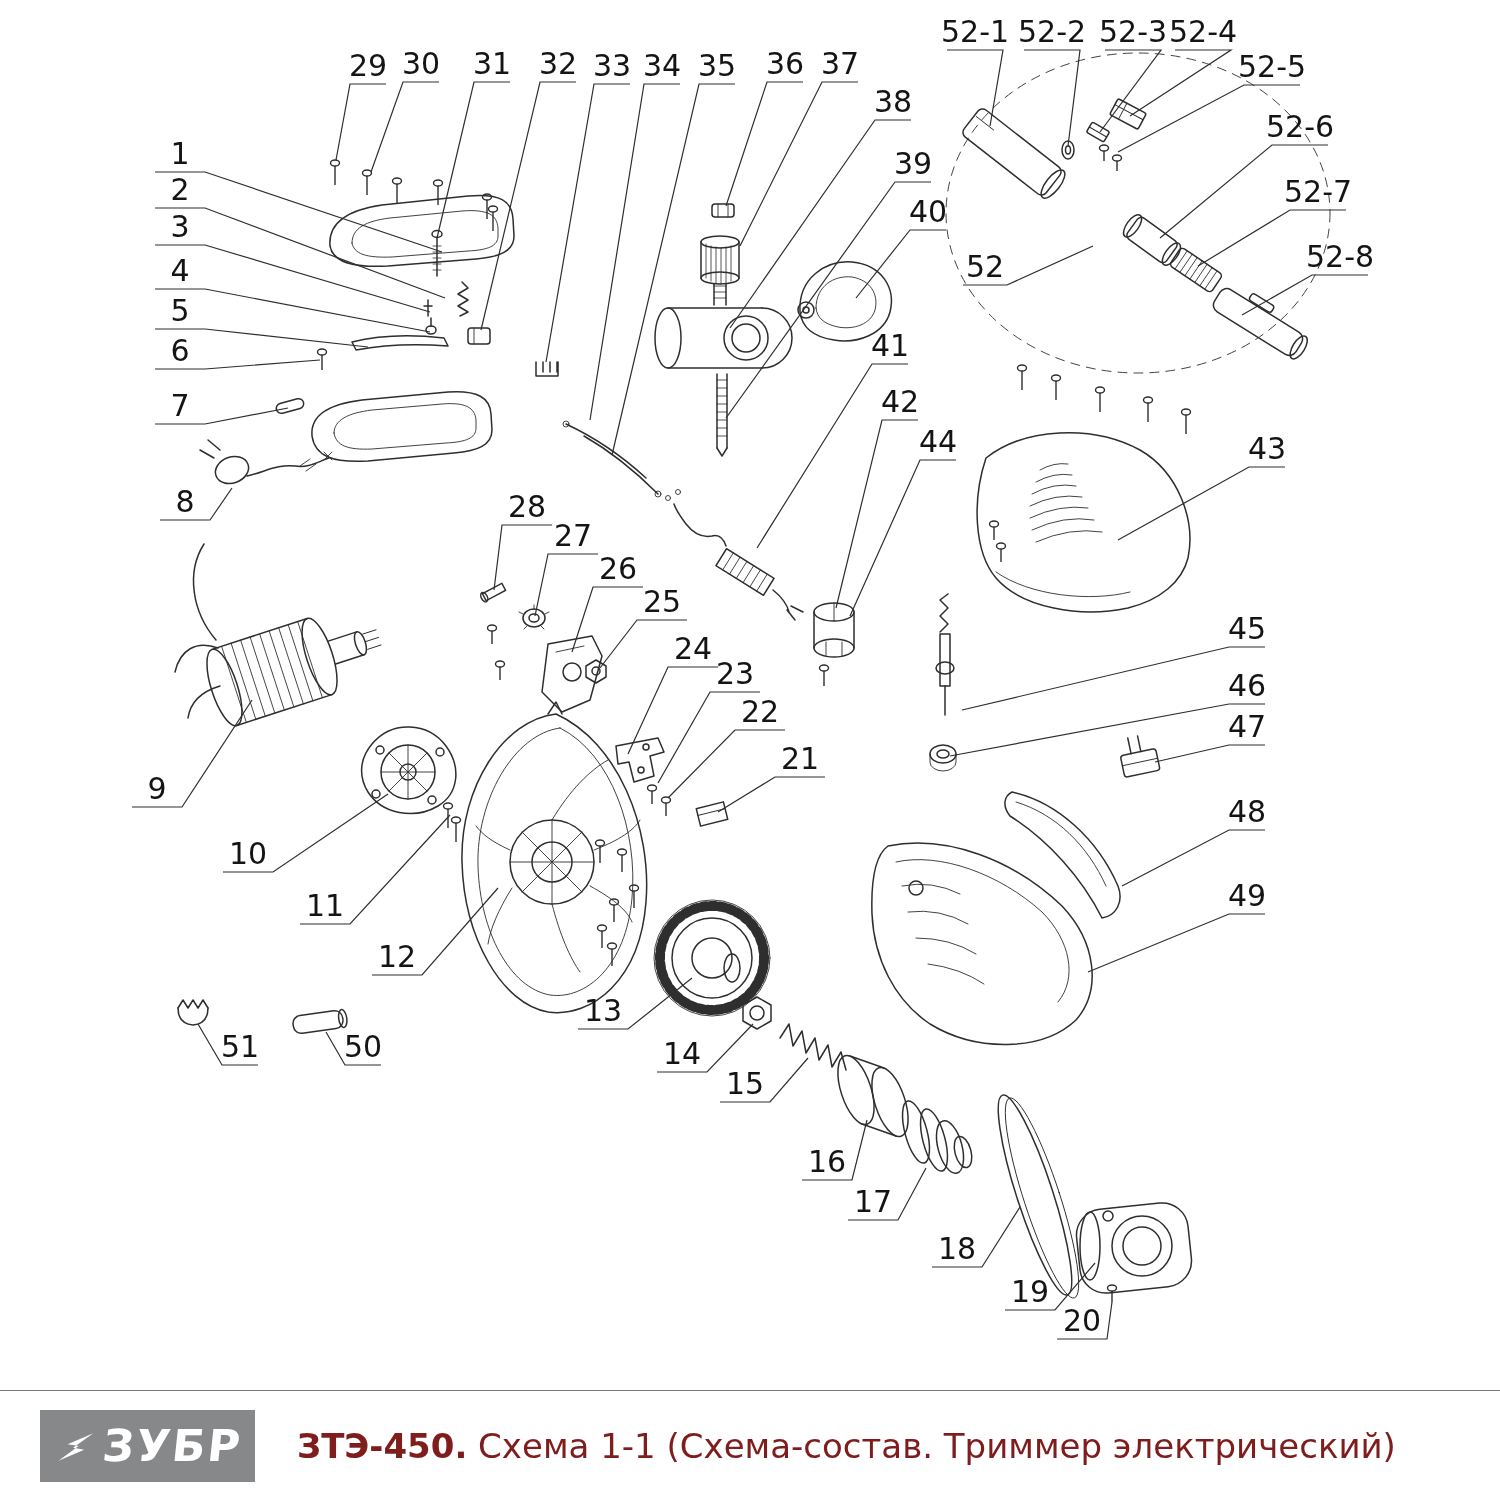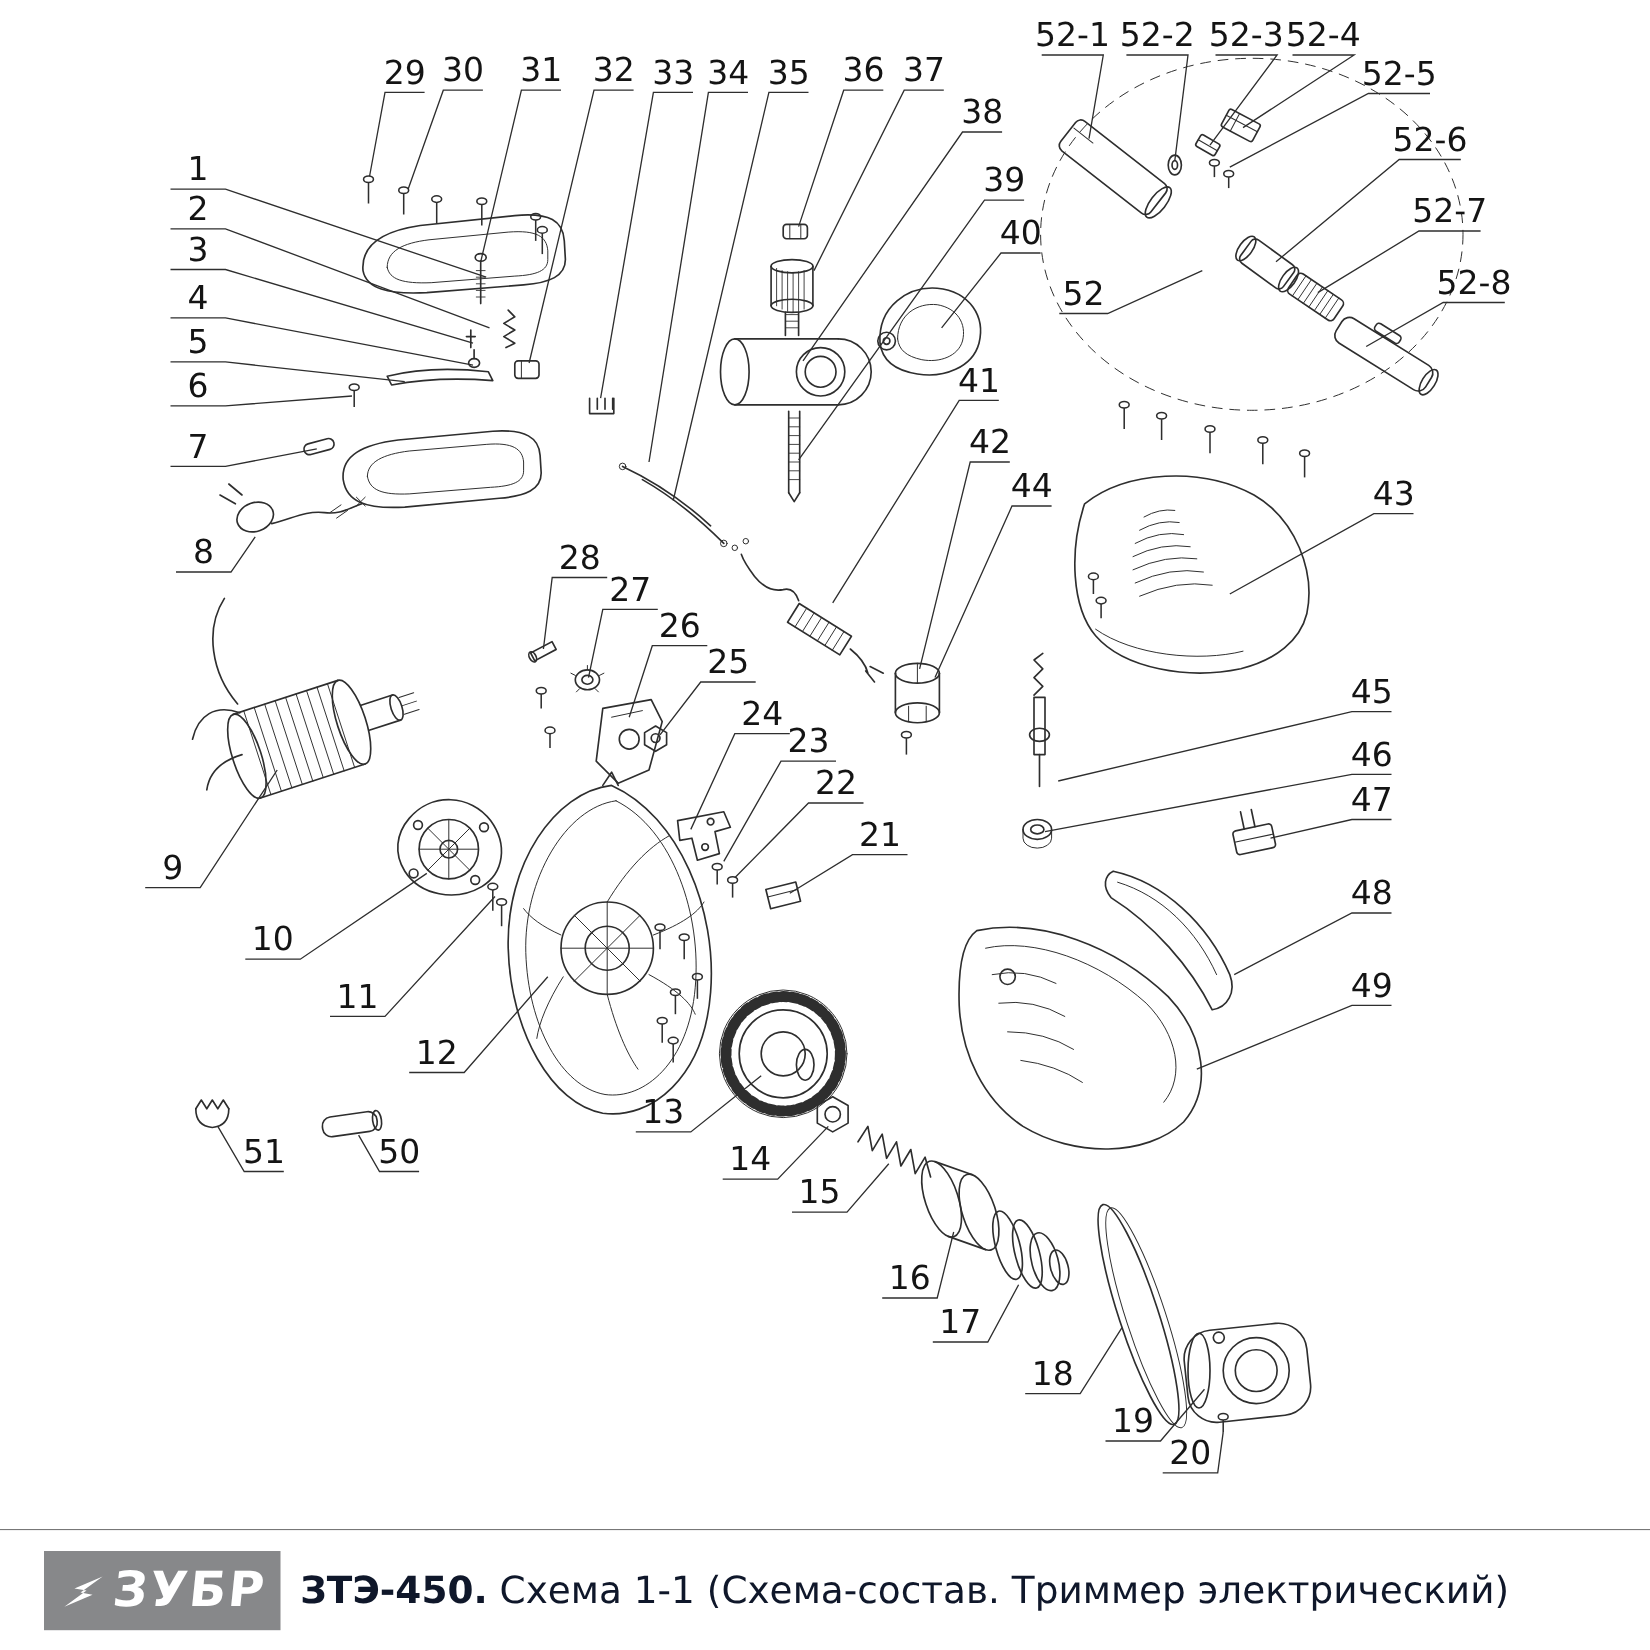--- a/index.html
+++ b/index.html
@@ -11,21 +11,21 @@
   #callout-layer polyline{fill:none;stroke:#2e2e2e;stroke-width:1.2;}
   #callout-layer text{font-size:30px;fill:#141414;text-anchor:middle;font-family:"DejaVu Sans",sans-serif;}
   .thin{stroke-width:0.9;}
   .hair{stroke-width:0.8;}
   .footer{position:absolute;left:0;bottom:0;width:1500px;height:110px;border-top:1.5px solid #777;
           display:flex;align-items:center;box-sizing:border-box;background:#fff;}
   .logo{margin-left:40px;width:215px;height:72px;background:#87888a;display:flex;align-items:center;
         justify-content:center;gap:6px;}
   .logo-mark{width:44px;height:44px;}
   .logo-text{color:#fff;font-weight:bold;font-size:44px;letter-spacing:2px;transform:skewX(-6deg);}
-  .doc-title{margin-left:18px;font-size:34px;color:#0f172a;white-space:pre;}
+  .doc-title{margin-left:42px;font-size:34px;color:#7f1d1d;white-space:pre;}
   .doc-title .bold{font-weight:bold;}
 </style>
 </head>
 <body>
 
 <div class="page">
 
 <svg id="diagram" width="1500" height="1395" viewBox="0 0 1500 1395">
   <g id="parts">
 

